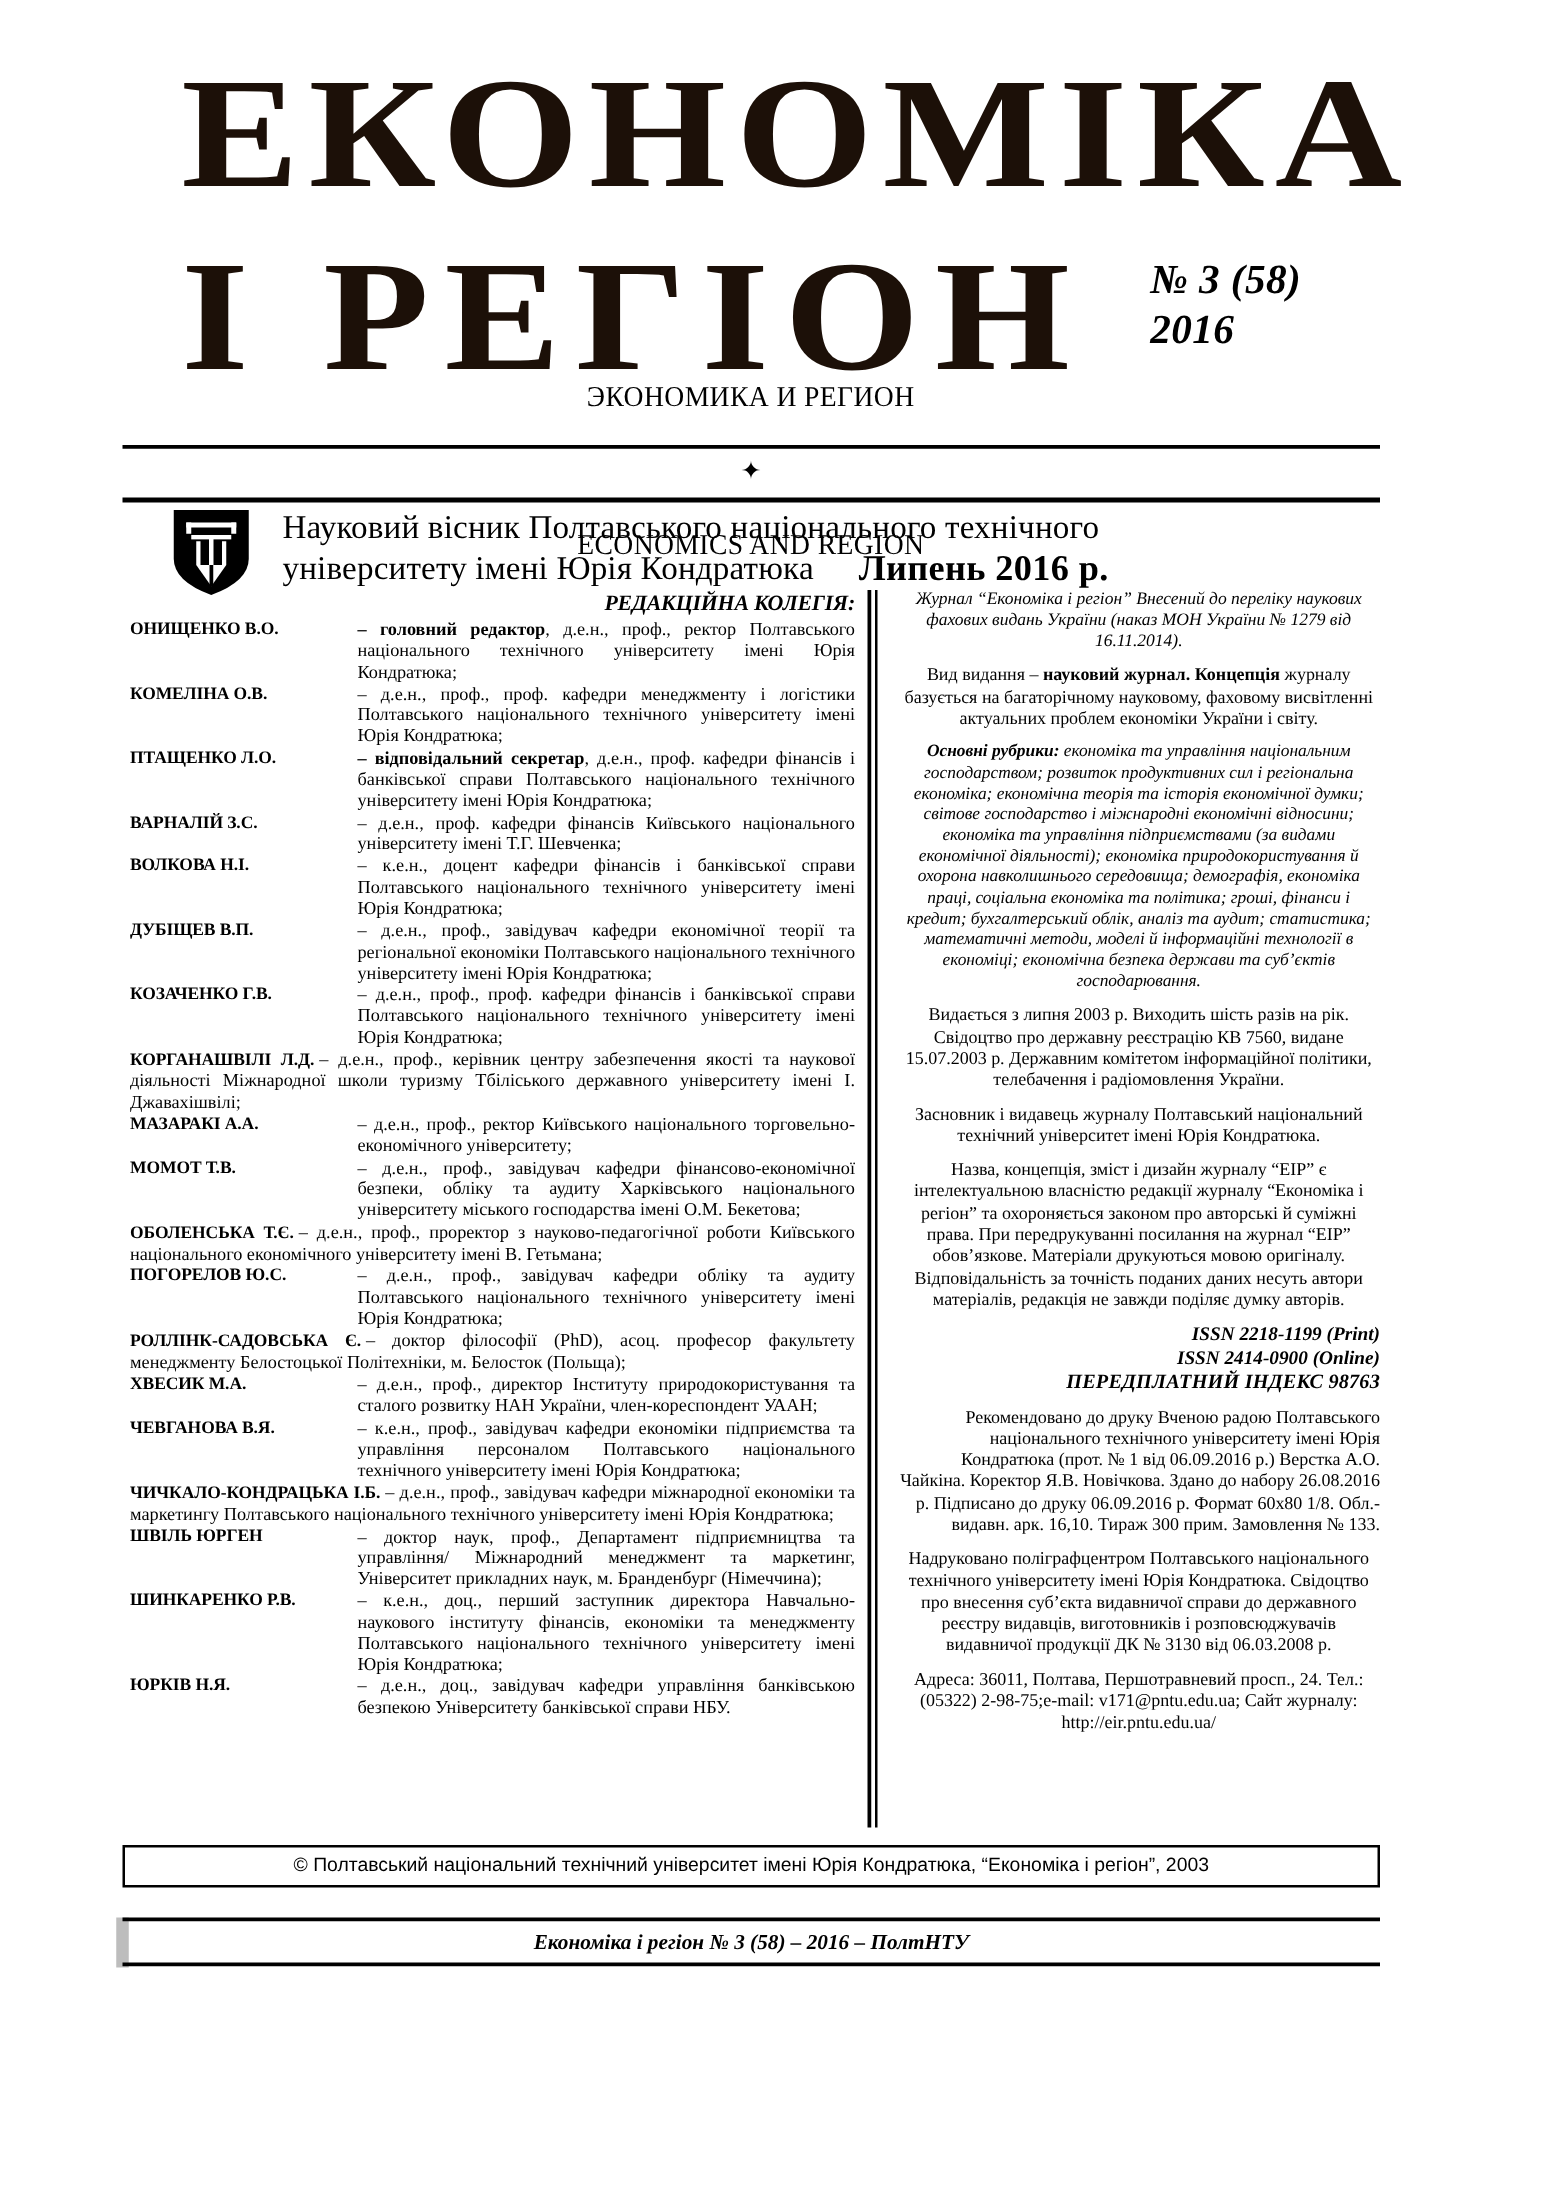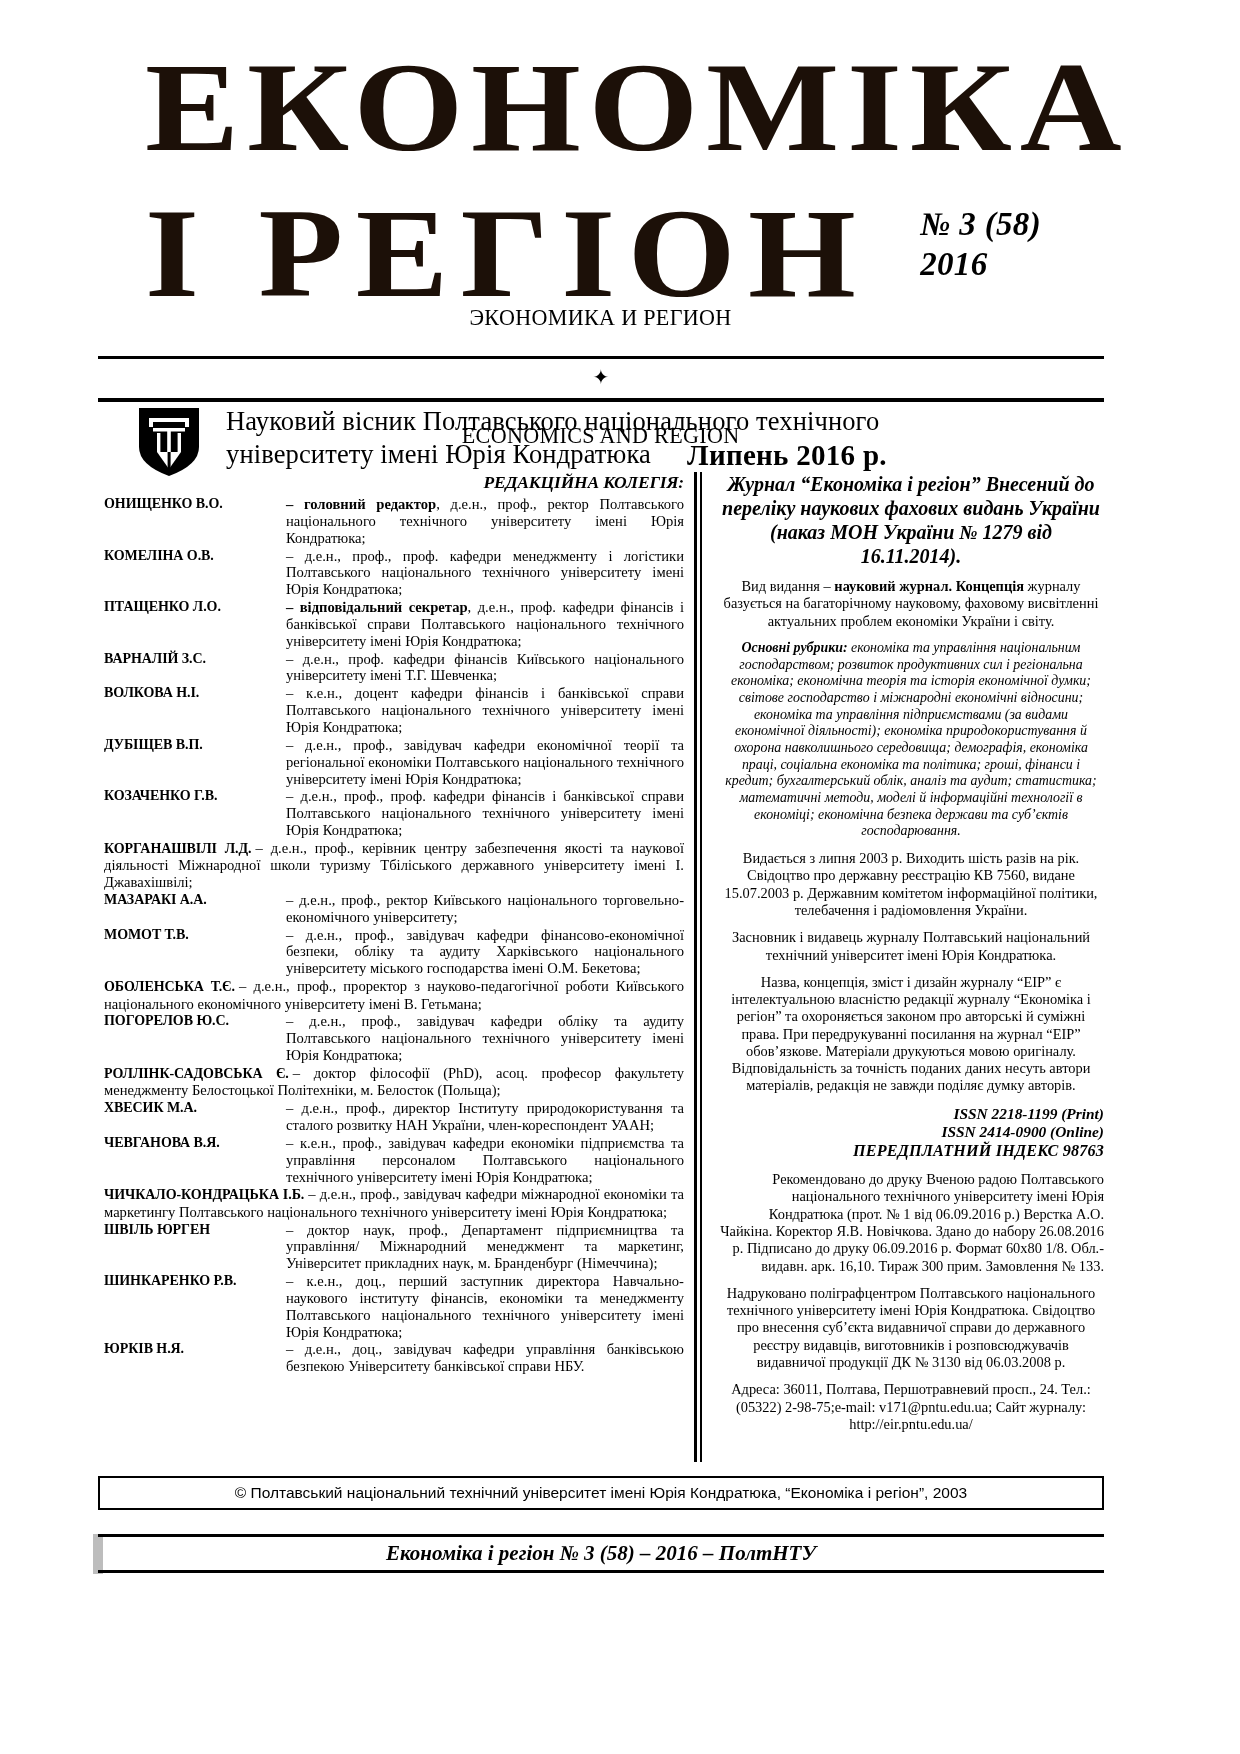--- a/index.html
+++ b/index.html
@@ -221,21 +221,21 @@
   
   .col-right {
     position: absolute;
     left: 620px;
     top: 0;
     width: 386px;
     font-size: 14.4px;
     line-height: 1.2;
   }
   .rp { margin: 0 0 10px 0; text-align: center; }
-  .rp.bi { font-style: italic; font-weight: 700; font-size: 20px; }
+  .rp.bi { font-style: italic; font-weight: 400; font-size: 14px; }
   .rp.it { font-style: italic; font-size: 13.9px; line-height: 1.2; }
   .rp b { font-weight: 700; }
   .issn {
     margin: 10px 0 10px 0;
     text-align: right;
     font-weight: 700;
     font-style: italic;
     font-size: 15.4px;
     line-height: 1.2;
   }
@@ -283,21 +283,21 @@
     position: absolute;
     left: 98px;
     top: 1537px;
     width: 1006px;
     height: 33px;
     display: flex;
     align-items: center;
     justify-content: center;
     font-weight: 700;
     font-style: italic;
-    font-size: 21px;
+    font-size: 17px;
     white-space: nowrap;
   }
   .footer-tab {
     position: absolute;
     left: 93px;
     top: 1534px;
     width: 10px;
     height: 40px;
     background: #bdbdbd;
   }

